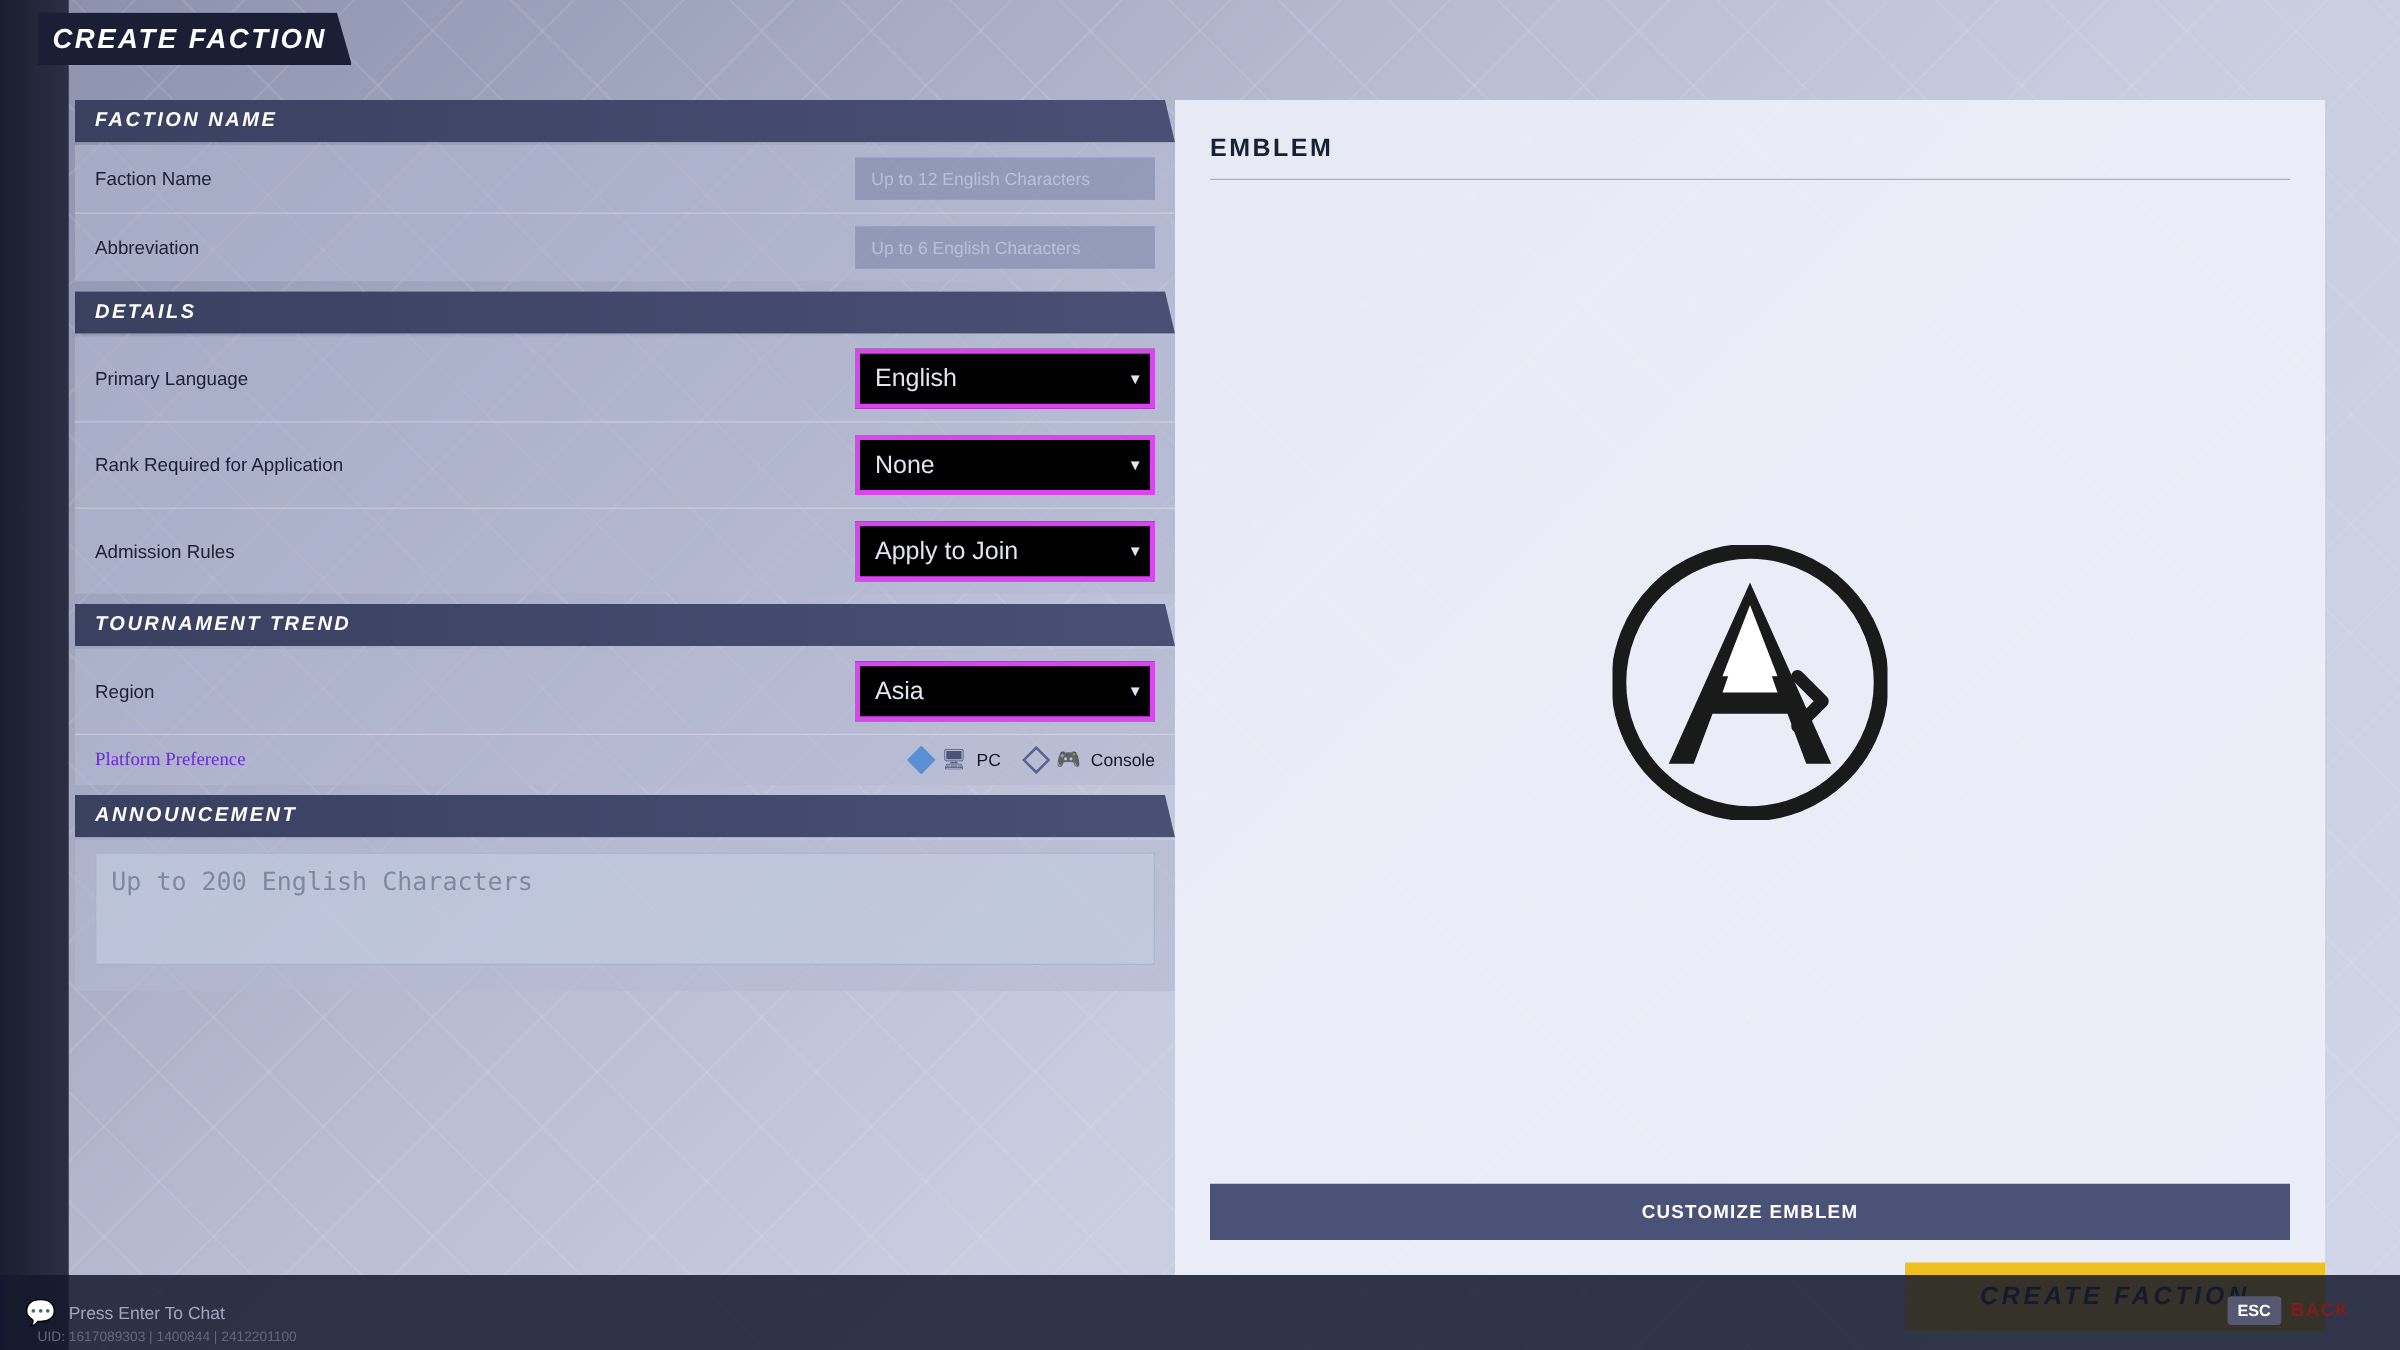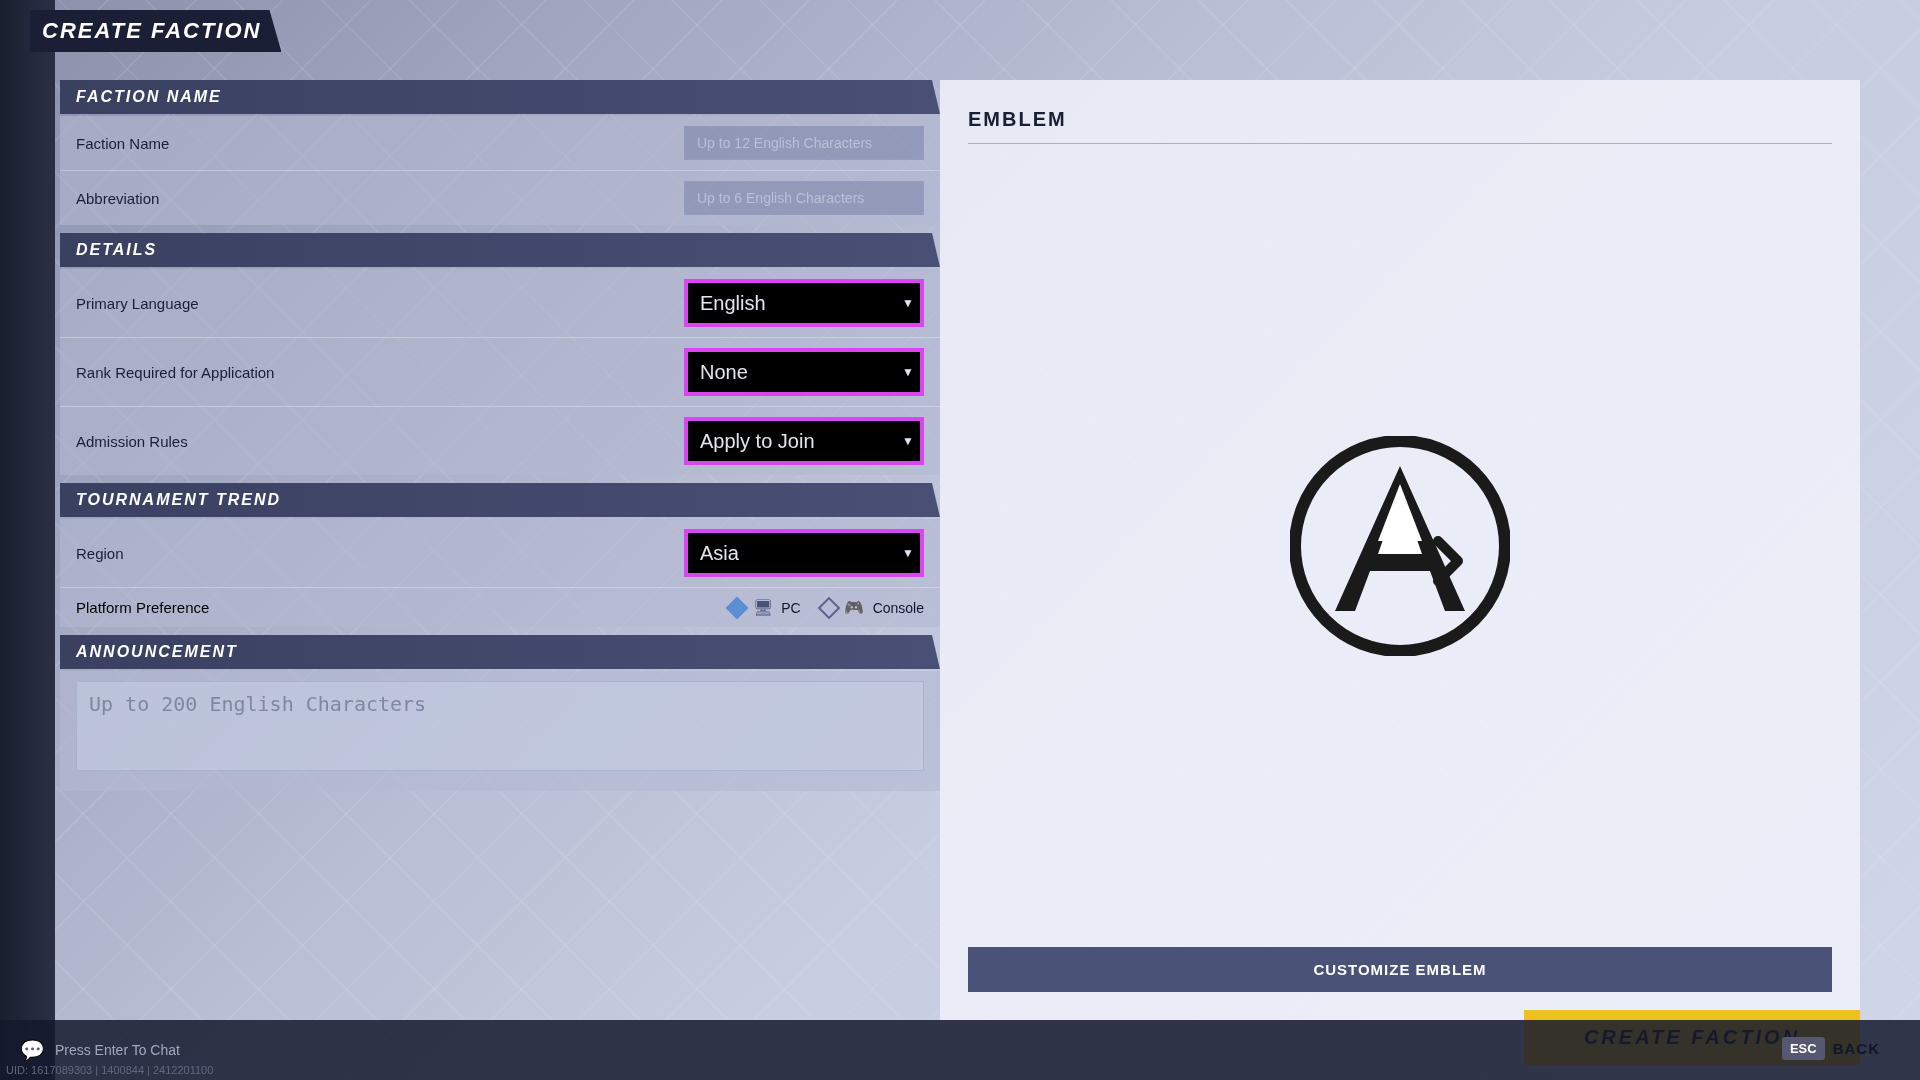--- a/index.html
+++ b/index.html
@@ -174,23 +174,24 @@
     
     .platform-row {
       display: flex;
       align-items: center;
       padding: 10px 16px;
       gap: 20px;
     }
 
     .platform-label {
       flex: 1;
-      color: #000000;
+      color: #6d28d9;
       font-size: 15px;
       font-weight: 500;
+      font-family: Liberation Serif, serif;
     }
 
     .platform-options {
       display: flex;
       gap: 20px;
       align-items: center;
     }
 
     .platform-option {
       display: flex;
@@ -330,21 +331,21 @@
 
     .chat-icon {
       font-size: 20px;
     }
 
     .user-ids {
       color: #606880;
       font-size: 11px;
       position: absolute;
       bottom: 4px;
-      left: 6px;
+      left: 30px;
       margin-top: 44px;
     }
 
     .create-faction-btn {
       position: absolute;
       bottom: 15px;
       right: 60px;
       background: #f0c020;
       color: #1a1f35;
       font-size: 20px;
@@ -359,21 +360,21 @@
     .esc-badge {
       background: #555870;
       color: #ffffff;
       font-size: 13px;
       font-weight: 700;
       padding: 4px 8px;
       border-radius: 3px;
     }
 
     .back-text {
-      color: #0f172a;
+      color: #7f1d1d;
       font-size: 15px;
       font-weight: 700;
       letter-spacing: 1px;
     }
 
     .esc-back-right {
       position: absolute;
       bottom: 20px;
       right: 40px;
       display: flex;

